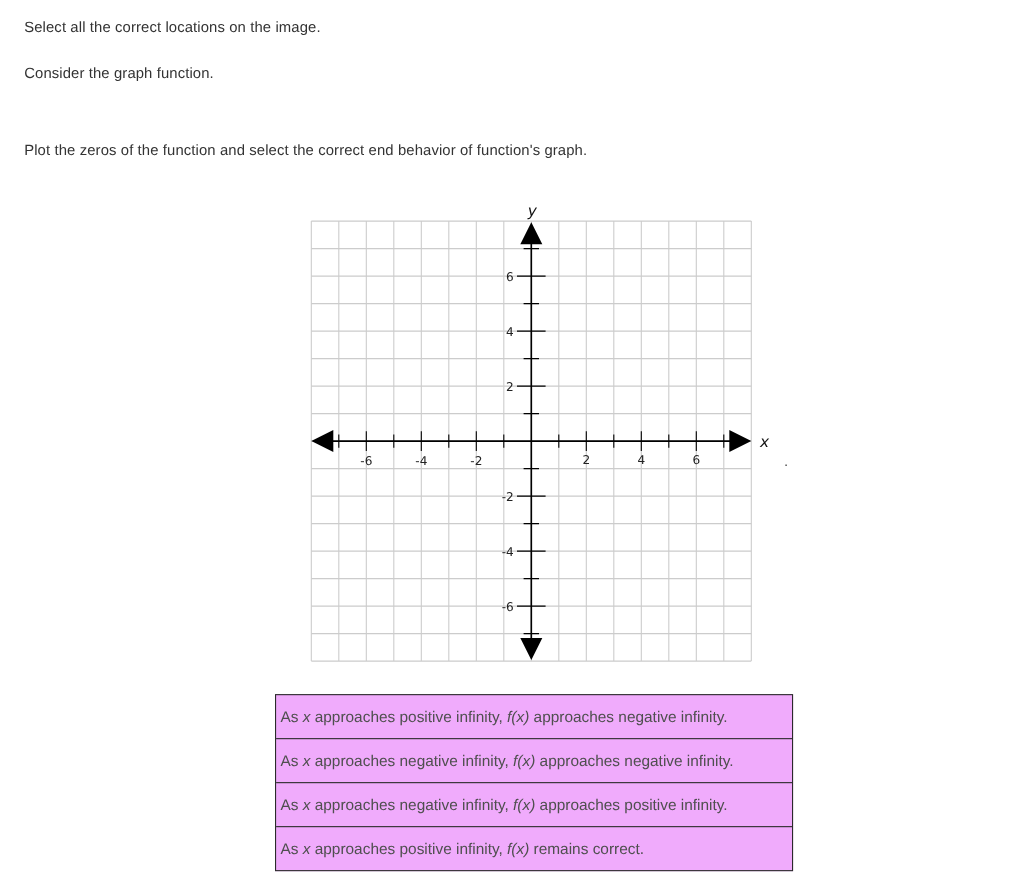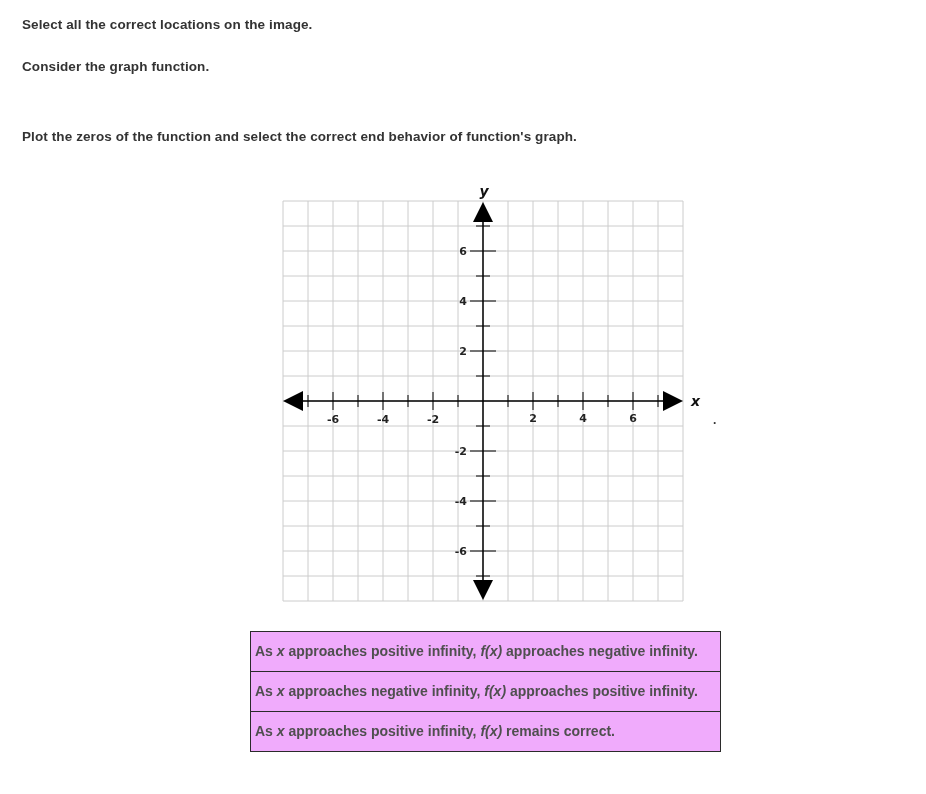--- a/index.html
+++ b/index.html
@@ -2,21 +2,20 @@
 <html><head>
 <meta charset="utf-8">
 <style>
   html,body{margin:0;padding:0;background:#ffffff;}
   .screen{
     position:relative;
     width:837px;height:794px;
     background:#ffffff;
     font-family:"Liberation Sans", sans-serif;
     overflow:hidden;
-    font-weight:bold;
   }
   .q-text{
     position:absolute;
     left:22px;
     font-size:13.5px;
     color:#333333;
     letter-spacing:0.1px;
   }
   #instr-select{top:17px;}
   #instr-consider{top:59px;}
@@ -124,17 +123,18 @@
     <text class="tick-label" x="467" y="555" text-anchor="end">-6</text>
 
     <text class="axis-letter" x="484" y="196" text-anchor="middle">y</text>
     <text class="axis-letter" x="691" y="406" text-anchor="start">x</text>
   </svg>
 
   <div class="stray-dot">.</div>
 
   <div class="options-table">
     <div class="option-row"><span>As </span><span class="ital">x</span><span> approaches positive infinity, </span><span class="ital">f(x)</span><span> approaches negative infinity.</span></div>
+    <div class="option-row"><span>As </span><span class="ital">x</span><span> approaches negative infinity, </span><span class="ital">f(x)</span><span> approaches negative infinity.</span></div>
     <div class="option-row"><span>As </span><span class="ital">x</span><span> approaches negative infinity, </span><span class="ital">f(x)</span><span> approaches positive infinity.</span></div>
     <div class="option-row"><span>As </span><span class="ital">x</span><span> approaches positive infinity, </span><span class="ital">f(x)</span><span> remains correct.</span></div>
   </div>
 
 </div>
 
 </body></html>

